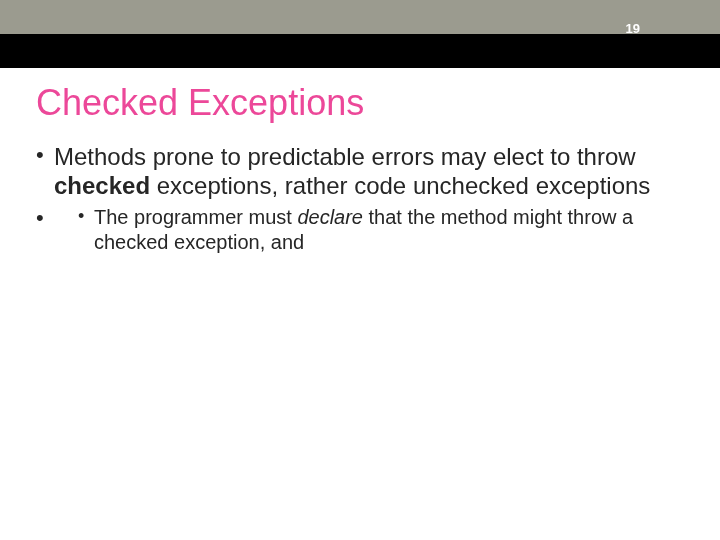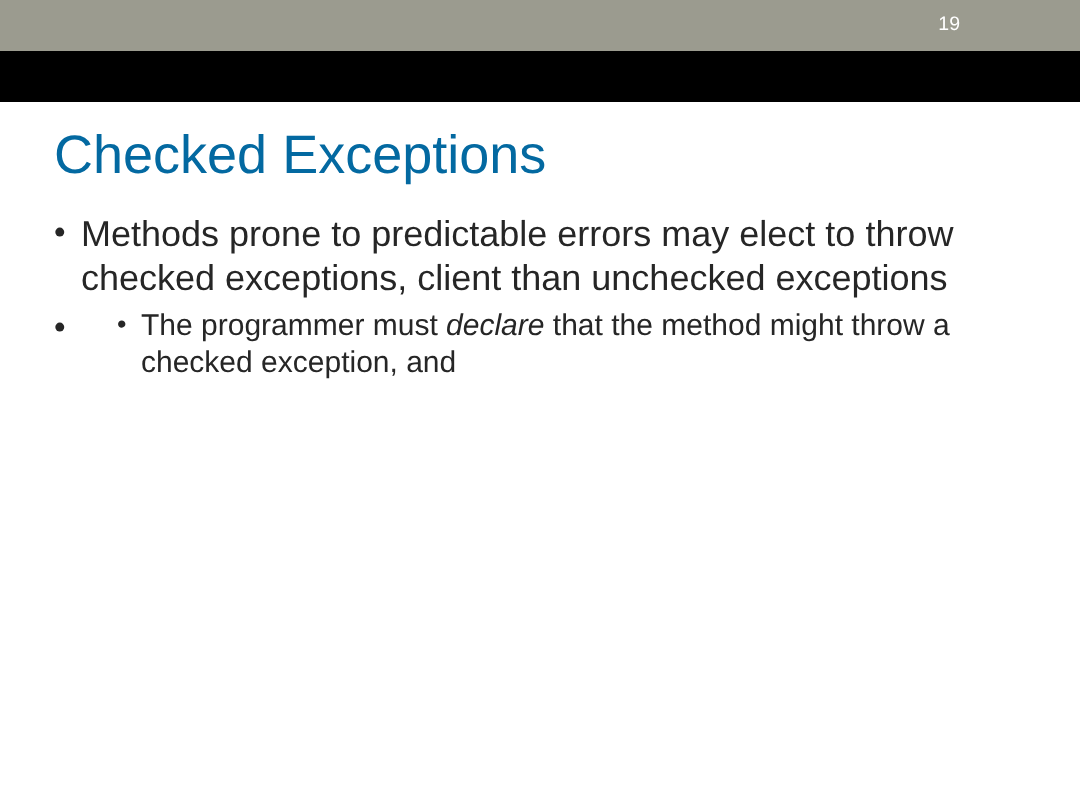--- a/index.html
+++ b/index.html
@@ -20,33 +20,33 @@
   }
   .topbar {
     width: 100%;
     height: 34px;
     background: #9b9b8f;
     position: relative;
   }
   .page-number {
     position: absolute;
     right: 80px;
-    top: 8px;
+    top: 21px;
     color: #fff;
     font-size: 13px;
-    font-weight: normal;
+    font-weight: bold;
   }
   .blackbar {
     width: 100%;
     height: 34px;
     background: #000;
   }
   .title {
     font-size: 36px;
-    color: #0369a1;
+    color: #ec4899;
     margin: 14px 0 18px 36px;
     font-weight: normal;
   }
   .body {
     margin: 0 36px 0 36px;
   }
   ul.outer {
     list-style: none;
     padding: 0;
     margin: 0;
@@ -81,38 +81,38 @@
     margin-bottom: 2px;
   }
   ul.inner > li::before {
     content: "•";
     position: absolute;
     left: 0;
     top: 0;
     font-size: 18px;
     color: #262626;
   }
-  .b { font-weight: normal; }
+  .b { font-weight: bold; }
   .i { font-style: italic; }
 </style>
 </head>
 <body>
 
 <div class="slide">
   <div class="topbar">
     <span class="page-number">19</span>
   </div>
   <div class="blackbar"></div>
 
   <h1 class="title">Checked Exceptions</h1>
 
   <div class="body">
     <ul class="outer">
       <li>
-        <span>Methods prone to predictable errors may elect to throw </span><span class="b">checked</span><span> exceptions, client than unchecked exceptions</span>
+        <span>Methods prone to predictable errors may elect to throw </span><span class="b">checked</span><span> exceptions, rather code unchecked exceptions</span>
       </li>
       <li>
         <ul class="inner">
           <li>
             <span>The programmer must </span><span class="i">declare</span><span> that the method might throw a checked exception, and</span>
           </li>
         </ul>
       </li>
     </ul>
   </div>

